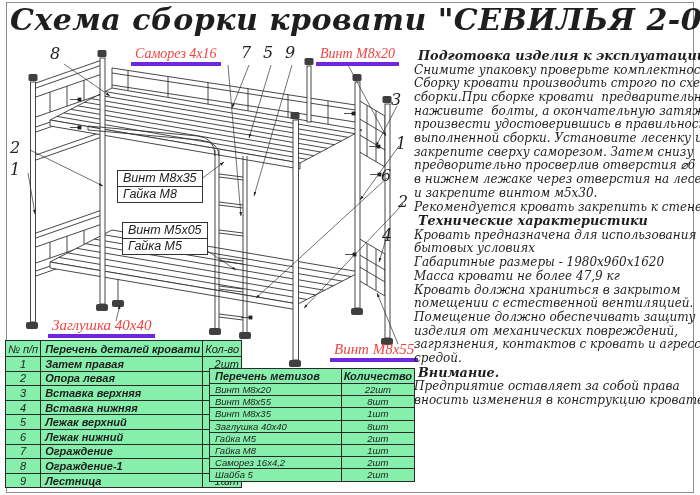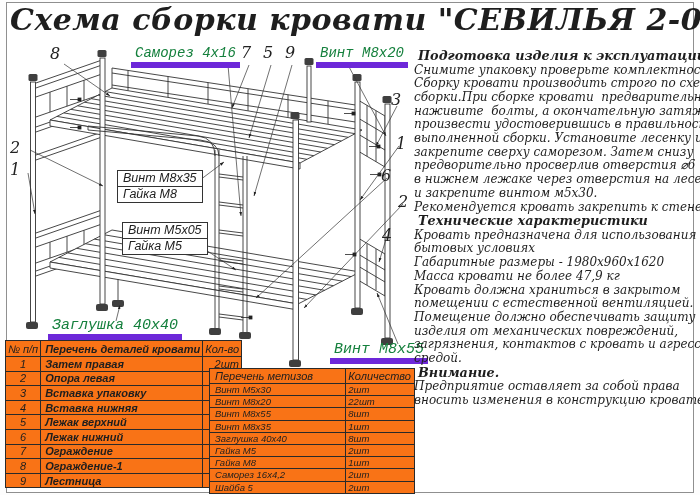--- a/index.html
+++ b/index.html
@@ -17,46 +17,46 @@
     font-size:30px;letter-spacing:.5px;white-space:nowrap;
   }
   svg.diagram{position:absolute;left:8px;top:38px;}
   
   .num{
     position:absolute;font-family:"DejaVu Serif",serif;font-style:italic;
     font-size:16px;color:#222;line-height:16px;
   }
   
   .lbl{
-    position:absolute;font-family:Liberation Mono, monospace;font-style:italic;
-    font-size:13px;color:#15803d;white-space:nowrap;line-height:15px;
-    border-bottom:6px solid #6d28d9;padding:0 4px 1px 4px;
+    position:absolute;font-family:Liberation Serif, serif;font-style:italic;
+    font-size:13px;color:#ef4444;white-space:nowrap;line-height:15px;
+    border-bottom:4px solid #6d28d9;padding:0 4px 1px 4px;
   }
   .lbl.big{font-size:14px;}
   .lblbox{
     position:absolute;font-family:"Liberation Sans",sans-serif;font-style:italic;
     font-size:12.5px;color:#222;white-space:nowrap;
   }
   .lblbox .row{border:1px solid #333;padding:0 5px 1px 5px;line-height:14px;background:#fff;}
   .lblbox .row + .row{border-top:none;}
   
-  table{border-collapse:collapse;position:absolute;background:#f97316;}
+  table{border-collapse:collapse;position:absolute;background:#86efac;}
   td,th{border:1px solid #2a2a2a;font-style:italic;font-weight:normal;
         padding:0 2px;white-space:nowrap;overflow:hidden;}
   .parts-table{left:5px;top:340px;width:202px;font-size:11px;}
   .parts-table th{font-size:11px;height:15px;}
   .parts-table td{height:13.6px;}
   .parts-table .c-num{width:24px;text-align:center;}
   .parts-table .c-name{width:132px;text-align:left;padding-left:4px;font-weight:bold;}
   .parts-table .c-qty{width:40px;text-align:right;}
   .hw-table{left:209px;top:368px;width:206px;font-size:9.5px;}
-  .hw-table th{font-size:11px;height:14px;text-align:center;}
+  .hw-table th{font-size:11px;height:14px;text-align:center;font-weight:bold;}
   .hw-table td{height:11.2px;}
   .hw-table .c-name{width:138px;text-align:left;padding-left:5px;}
-  .hw-table .c-qty{width:64px;text-align:left;}
+  .hw-table .c-qty{width:64px;text-align:center;}
   
   .panel{
     position:absolute;left:414px;top:49px;width:284px;
     font-family:"DejaVu Serif",serif;font-style:italic;font-size:12px;
   }
   .panel .sec-head{
     font-weight:bold;font-size:12.8px;line-height:14.5px;padding-left:4px;
     white-space:pre;
   }
   .panel .sec-body{
@@ -284,21 +284,21 @@
         <td class="c-name">Затем правая</td>
         <td class="c-qty">2шт</td>
       </tr>
   <tr>
         <td class="c-num">2</td>
         <td class="c-name">Опора левая</td>
         <td class="c-qty">2шт</td>
       </tr>
   <tr>
         <td class="c-num">3</td>
-        <td class="c-name">Вставка упаковку</td>
+        <td class="c-name">Вставка верхняя</td>
         <td class="c-qty">2шт</td>
       </tr>
   <tr>
         <td class="c-num">4</td>
         <td class="c-name">Вставка нижняя</td>
         <td class="c-qty">2шт</td>
       </tr>
   <tr>
         <td class="c-num">5</td>
         <td class="c-name">Лежак верхний</td>
@@ -326,24 +326,20 @@
       </tr>
 </tbody>
   </table>
 
 <table class="hw-table">
   <tbody>
       <tr>
     <th class="c-name">Перечень метизов</th>
     <th class="c-qty">Количество</th>
   </tr>
-  <tr>
-        <td class="c-name">Винт М5х30</td>
-        <td class="c-qty">2шт</td>
-      </tr>
   <tr>
         <td class="c-name">Винт М8х20</td>
         <td class="c-qty">22шт</td>
       </tr>
   <tr>
         <td class="c-name">Винт М8х55</td>
         <td class="c-qty">8шт</td>
       </tr>
   <tr>
         <td class="c-name">Винт М8х35</td>

